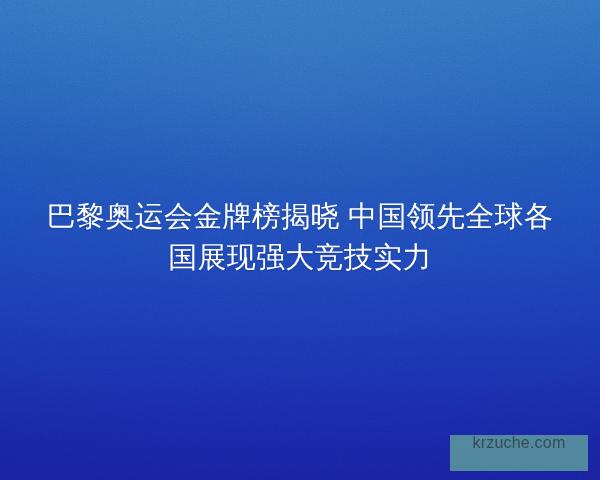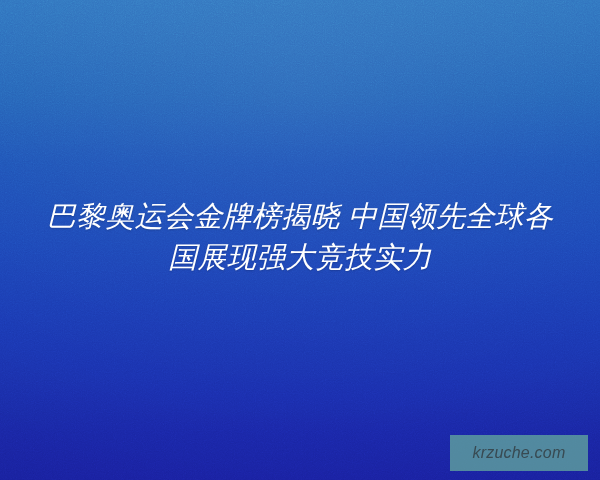--- a/index.html
+++ b/index.html
@@ -7,21 +7,20 @@
     padding: 0;
     background: #0c1f5a;
   }
 
   #stage {
     position: relative;
     width: 600px;
     height: 480px;
     overflow: hidden;
     font-family: "Liberation Sans", "DejaVu Sans", sans-serif;
-    font-style: italic;
   }
 
   
   .bg-gradient {
     position: absolute;
     inset: 0;
     background: linear-gradient(
       180deg,
       #2e71bd 0%,
       #2a6bba 8%,
@@ -83,21 +82,21 @@
 
   
   .watermark {
     position: absolute;
     left: 450px;
     top: 435px;
     width: 138px;
     height: 36px;
     background: rgba(104, 176, 156, 0.72);
     display: flex;
-    align-items: center;
+    align-items: flex-start;
     justify-content: center;
   }
   .watermark-text {
     color: #384a52;
     font-size: 16px;
     font-weight: 400;
     letter-spacing: 0.2px;
     line-height: 1;
     white-space: nowrap;
   }

